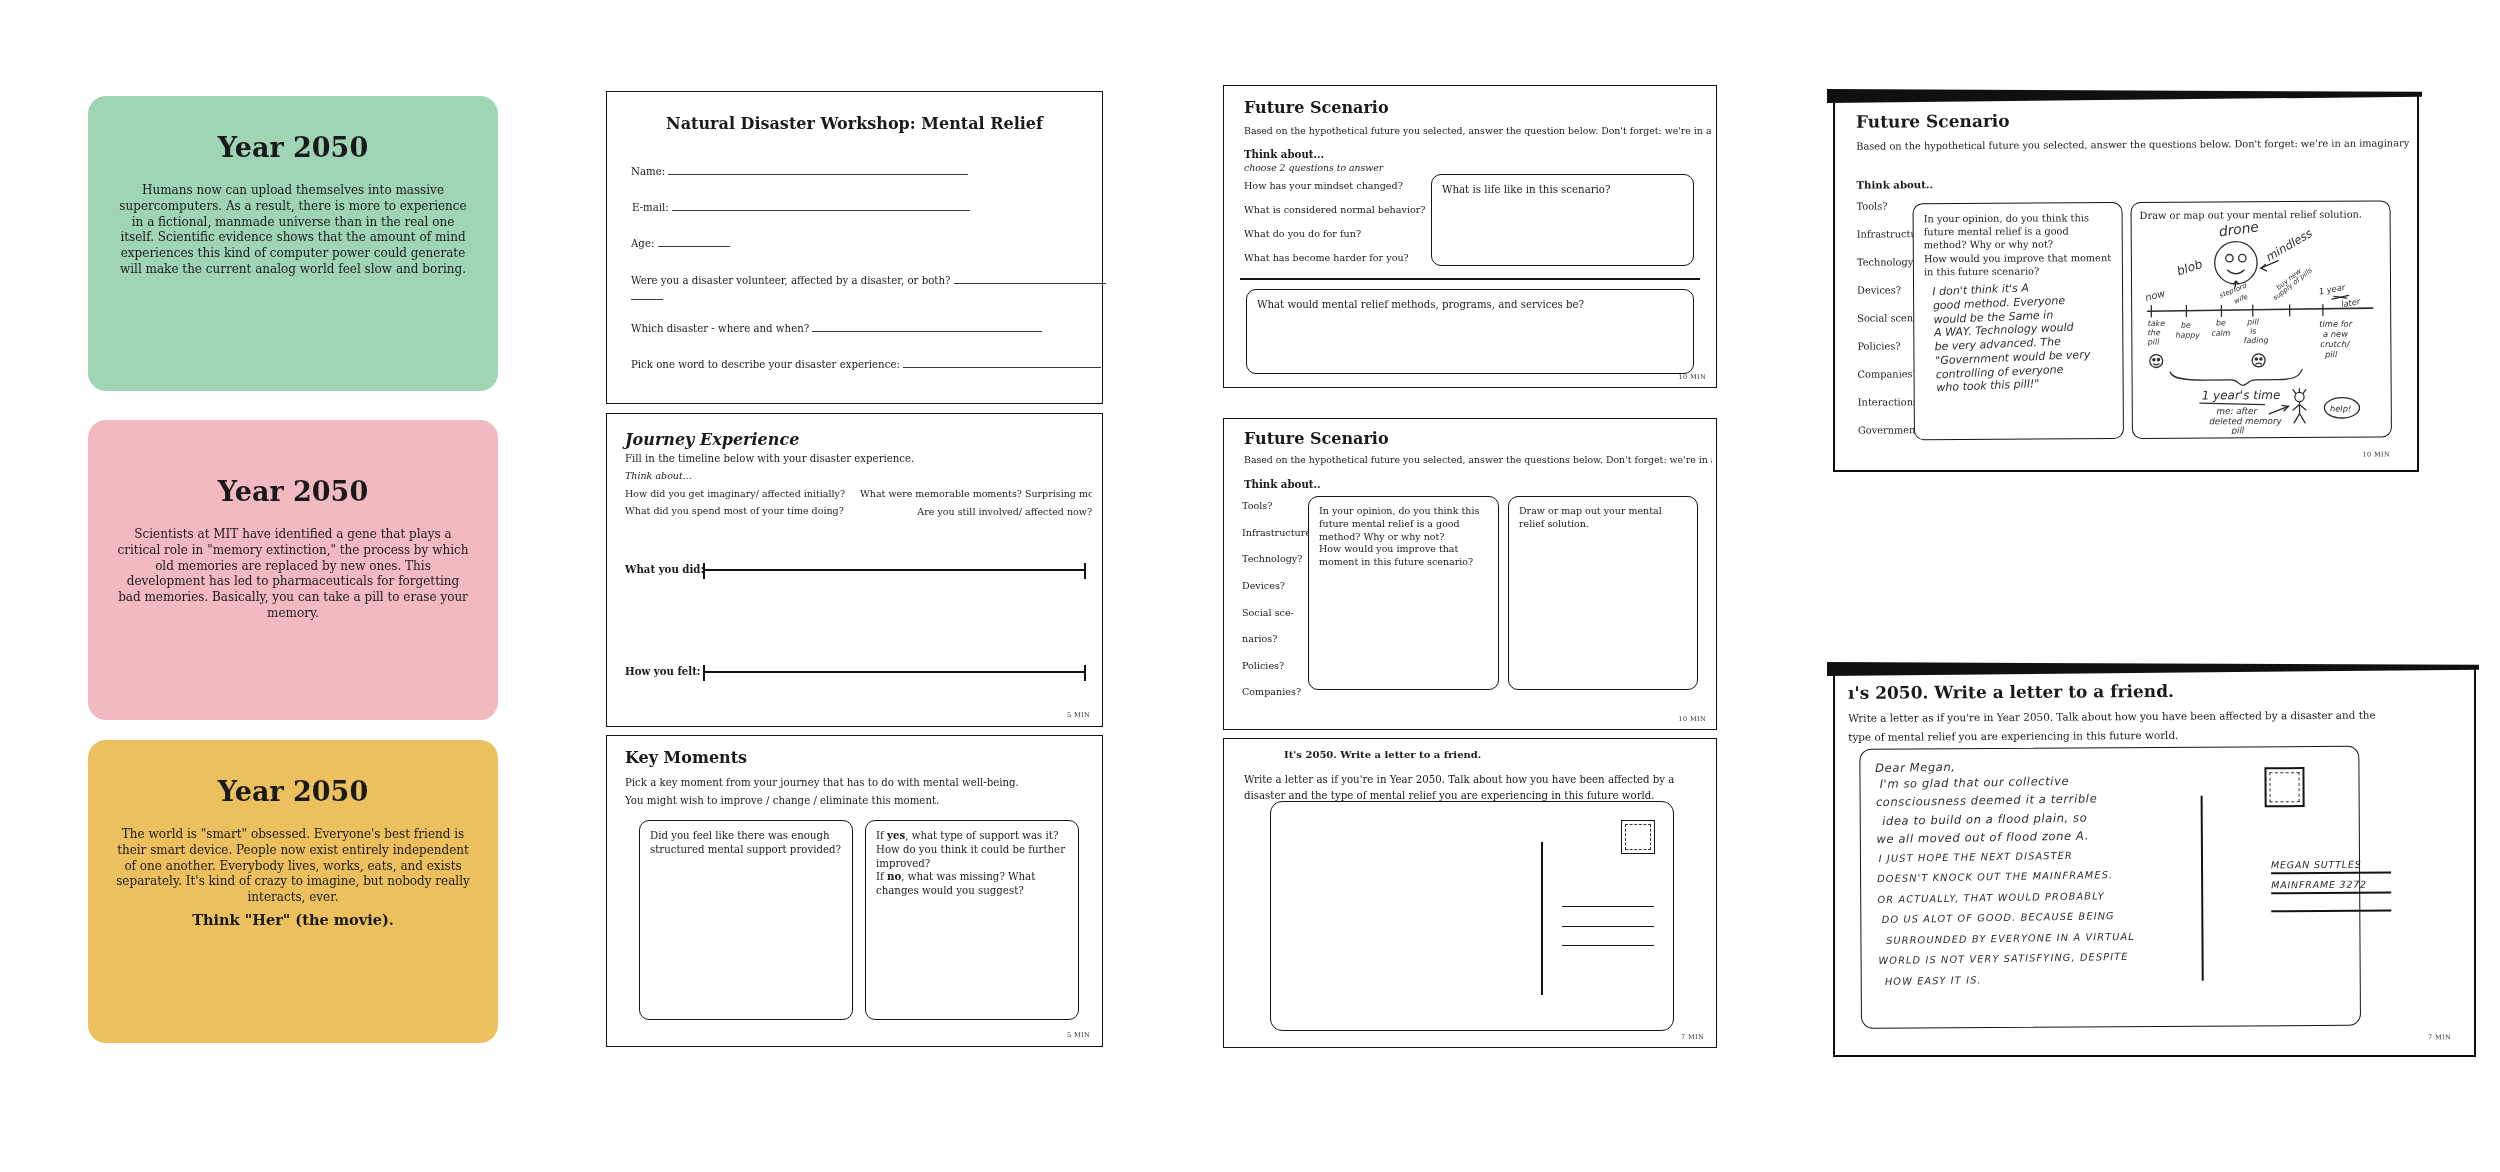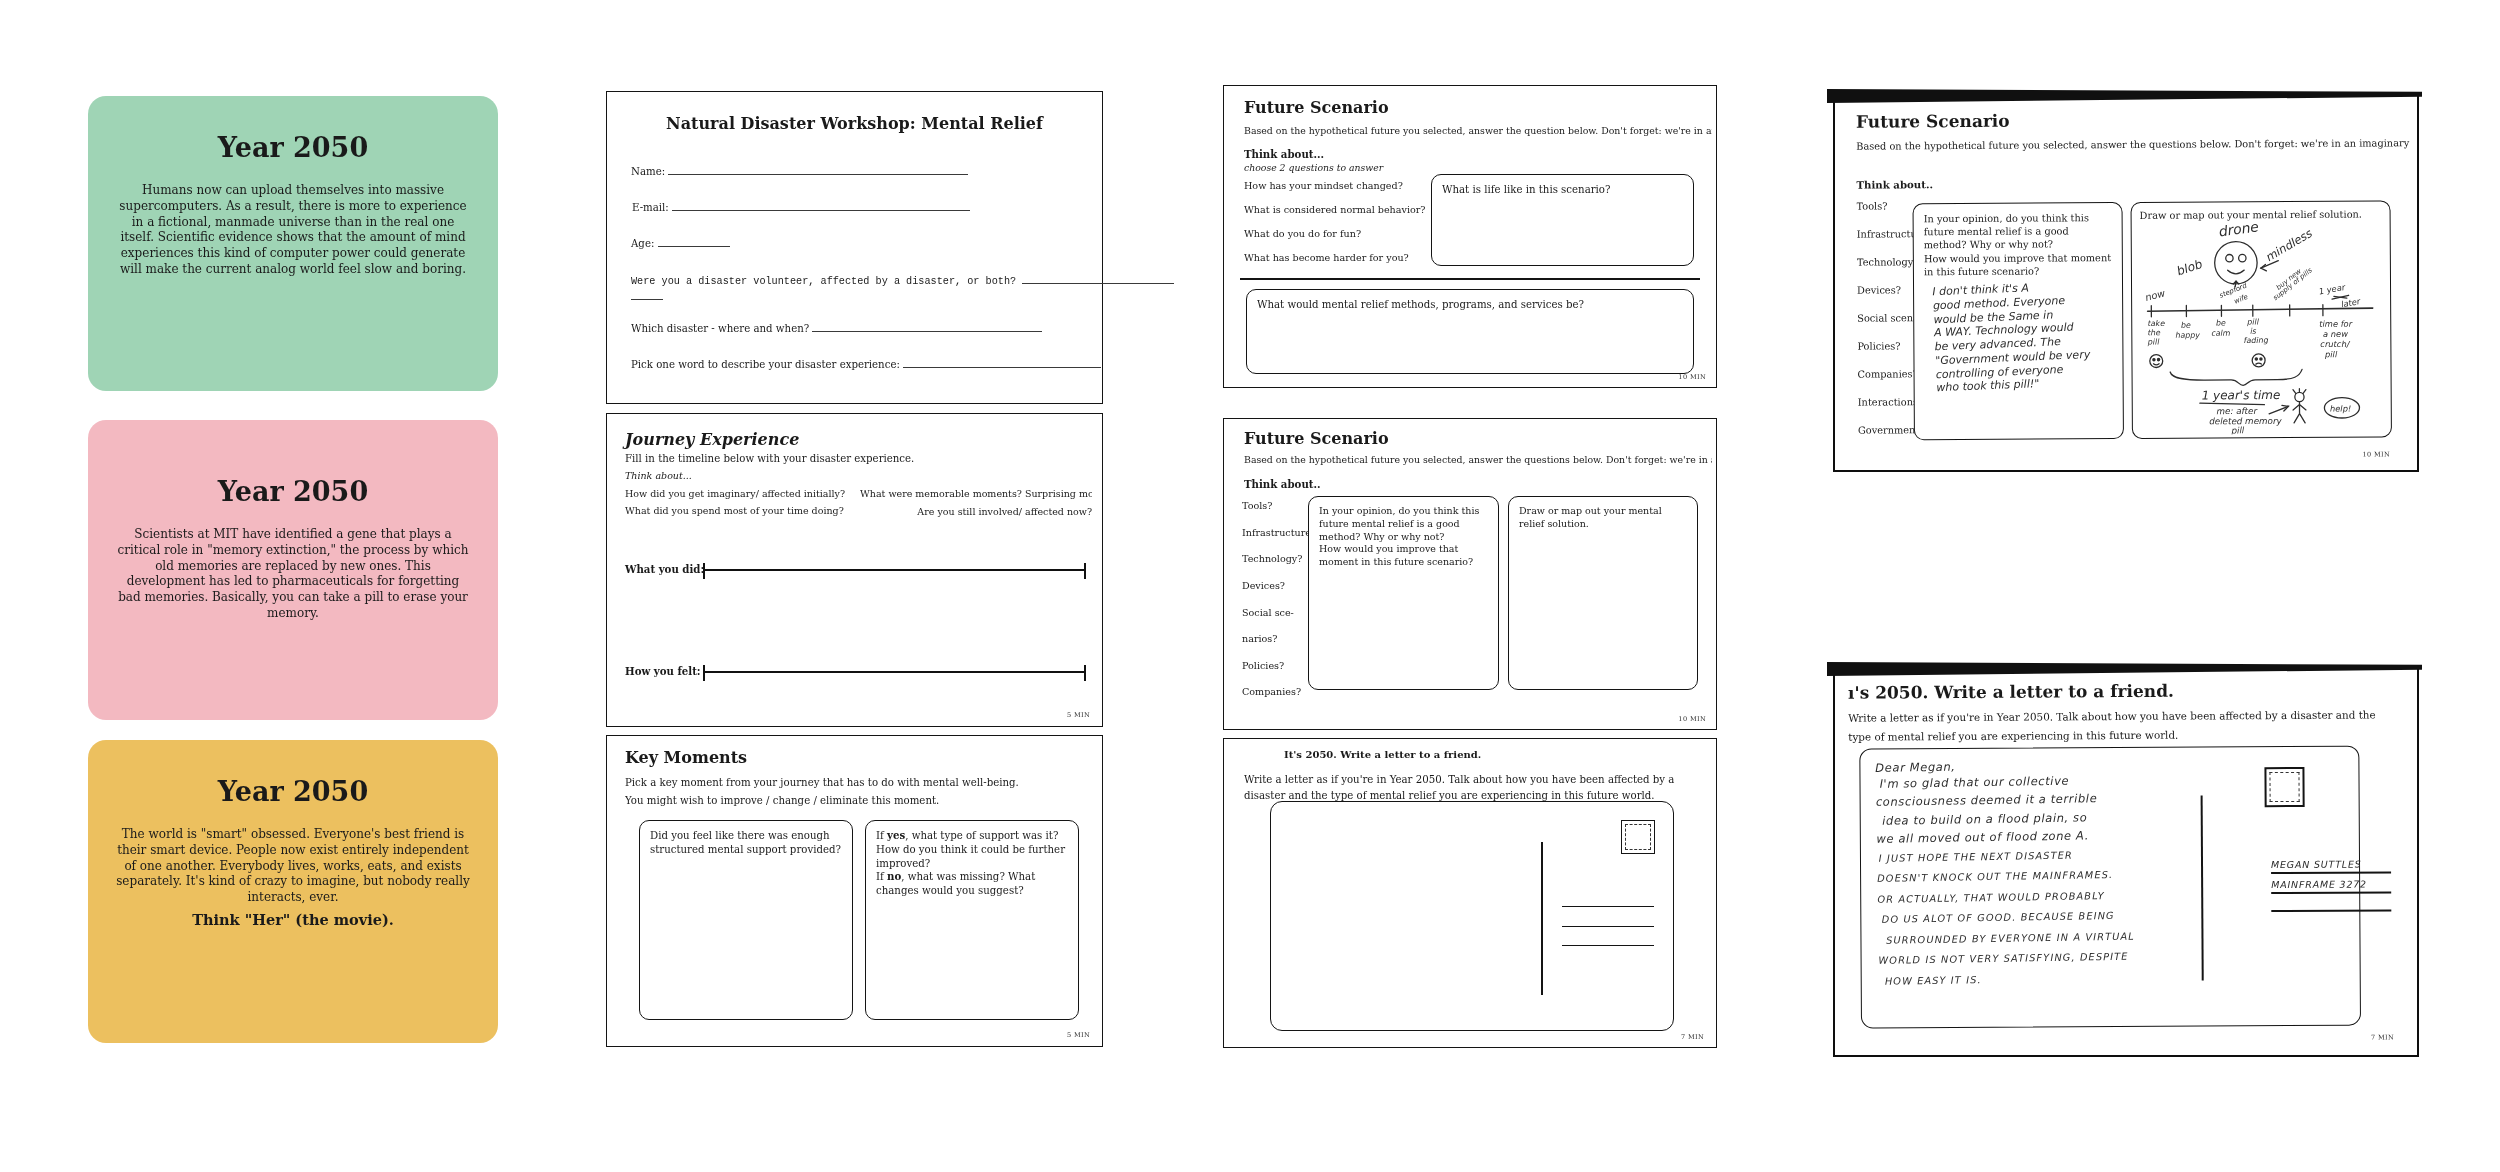--- a/index.html
+++ b/index.html
@@ -81,21 +81,21 @@
     <span class="ul" style="width:300px;"></span>
   </div>
   <div class="fs" style="left:25px;top:108px;">
     <span>E-mail:</span>
     <span class="ul" style="width:298px;"></span>
   </div>
   <div class="fs" style="left:24px;top:144px;">
     <span>Age:</span>
     <span class="ul" style="width:72px;"></span>
   </div>
-  <div class="fs" style="left:24px;top:181px;right:24px;white-space:nowrap;font-family:Liberation Mono, monospace;">
+  <div class="fs" style="left:24px;top:181px;right:24px;white-space:nowrap;">
     <span>Were you a disaster volunteer, affected by a disaster, or both?</span>
     <span class="ul" style="width:152px;"></span>
   </div>
   <div class="fs" style="left:24px;top:197px;">
     <span class="ul" style="width:32px;"></span>
   </div>
   <div class="fs" style="left:24px;top:229px;">
     <span>Which disaster - where and when?</span>
     <span class="ul" style="width:230px;"></span>
   </div>
@@ -296,21 +296,21 @@
           <text class="hw" x="72" y="221" font-size="9.5">deleted memory</text>
           <text class="hw" x="96" y="231" font-size="9.5">pill</text>
           <text class="hw" x="203" y="208" font-size="9">help!</text>
         </g>
       </svg>
     </div>
     <div class="mins" style="right:28px;bottom:10px;">10 MIN</div>
   </div>
 </div>
 
-<div class="scan" style="left:1833px;top:665px;width:586px;height:392px;">
+<div class="scan" style="left:1833px;top:665px;width:643px;height:392px;">
   <div class="scan-inner">
     <div class="ft" style="left:14px;top:14px;font-size:17px;">ı's 2050. Write a letter to a friend.</div>
     <div class="fs" style="left:14px;top:40px;width:545px;line-height:1.8;font-size:10.4px;">Write a letter as if you're in Year 2050. Talk about how you have been affected by a disaster and the type of mental relief you are experiencing in this future world.</div>
     <div class="pcard" style="left:25px;top:80px;width:500px;height:280px;">
       <div class="hw" style="position:absolute;left:16px;top:10px;transform:rotate(-0.6deg);">
         <div class="hw-line">Dear Megan,</div>
         <div class="hw-line" style="padding-left:4px;line-height:1.6;">I'm so glad that our collective</div>
         <div class="hw-line" style="line-height:1.6;">consciousness deemed it a terrible</div>
         <div class="hw-line" style="padding-left:6px;line-height:1.6;">idea to build on a flood plain, so</div>
         <div class="hw-line" style="line-height:1.6;">we all moved out of flood zone A.</div>

